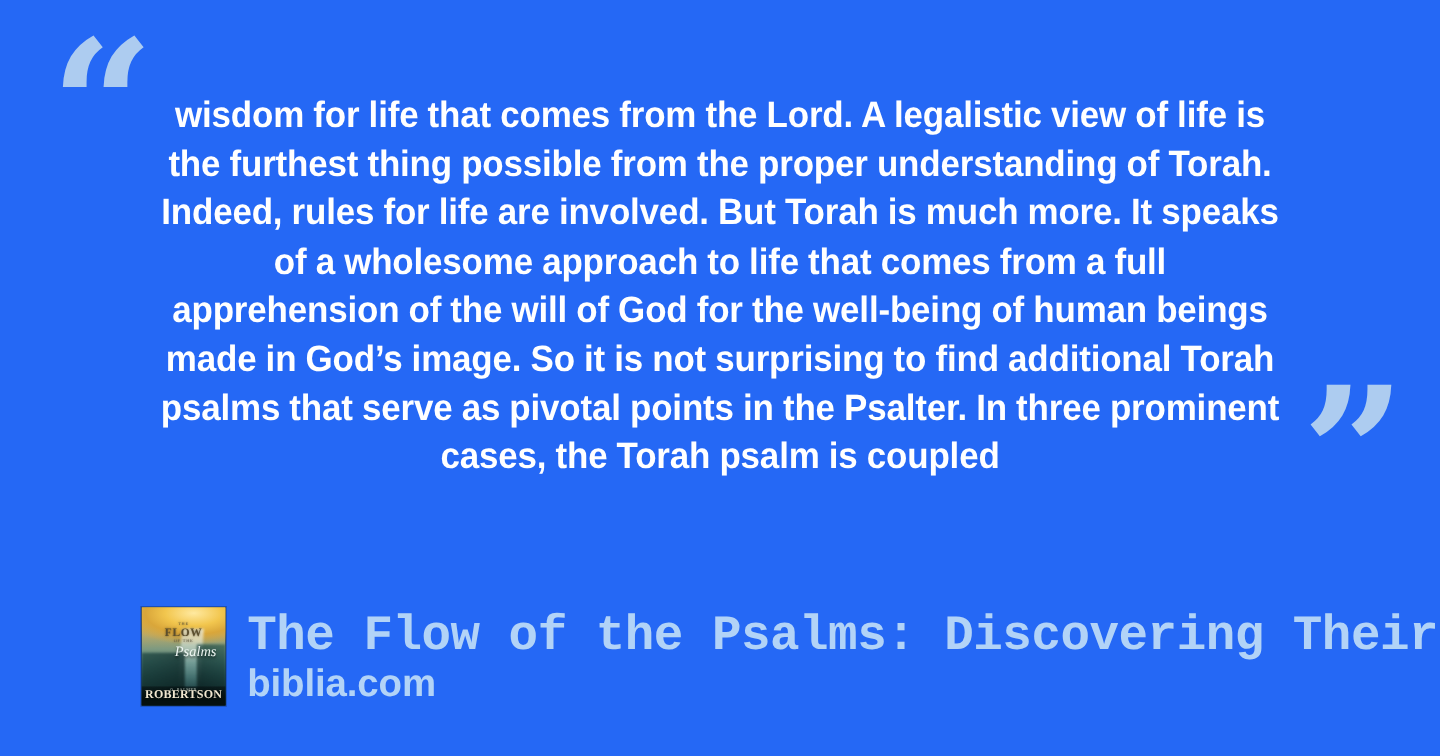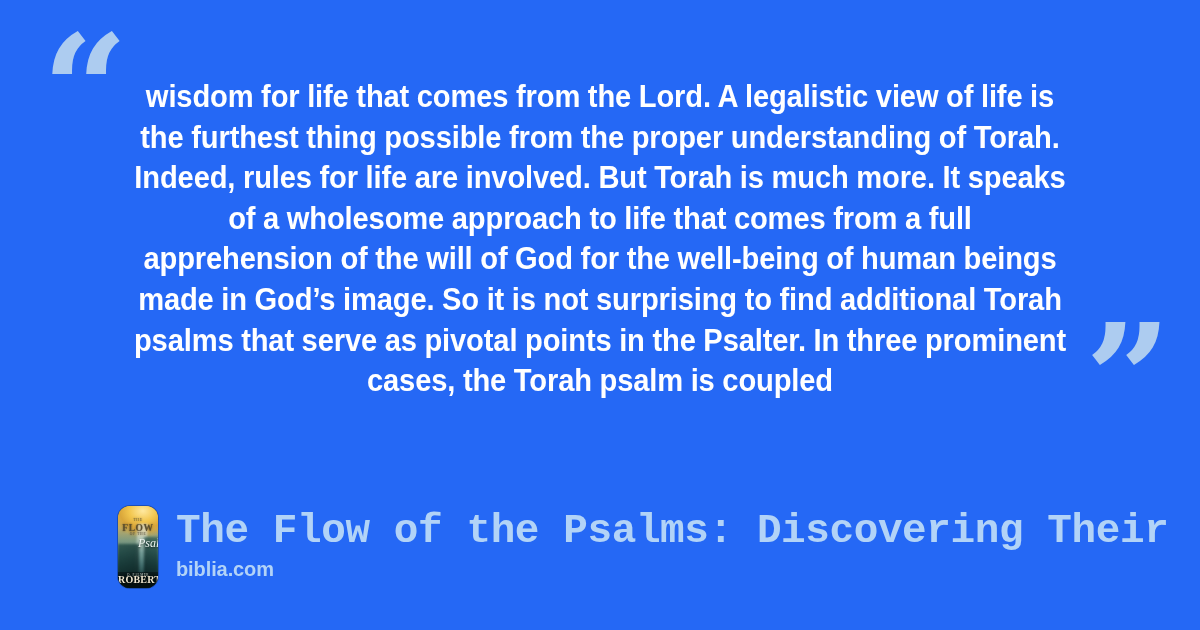--- a/index.html
+++ b/index.html
@@ -69,27 +69,26 @@
   .footer {
     position: absolute;
     left: 118px;
     top: 506px;
     display: flex;
     align-items: flex-start;
   }
 
   .cover {
     position: relative;
-    width: 40px;
+    width: 70px;
     height: 82px;
     flex: 0 0 auto;
     overflow: hidden;
     background: #0d1a14;
     box-shadow: 0 0 0 1px rgba(0,0,0,0.25);
-    border-radius: 12px;
   }
   .cover-sky {
     position: absolute;
     inset: 0;
     background:
       radial-gradient(ellipse 120% 45% at 62% 6%, #ffe9a0 0%, #f2c64e 28%, #d9a63a 48%, rgba(176,140,60,0) 72%),
       linear-gradient(180deg,
         #e9c35c 0%,
         #d8b352 14%,
         #b7a96a 28%,
@@ -182,21 +181,21 @@
     font-size: 41px;
     line-height: 47px;
     letter-spacing: -0.4px;
     white-space: nowrap;
   }
   .site-name {
     margin: 0;
     color: #b2d3f7;
     font-family: "Liberation Sans", "DejaVu Sans", sans-serif;
     font-weight: 700;
-    font-size: 20px;
+    font-size: 32px;
     line-height: 29px;
     letter-spacing: -0.1px;
   }
 </style>
 </head>
 <body>
 
 <div class="card">
 
   <span class="qmark qmark-open">“</span>

